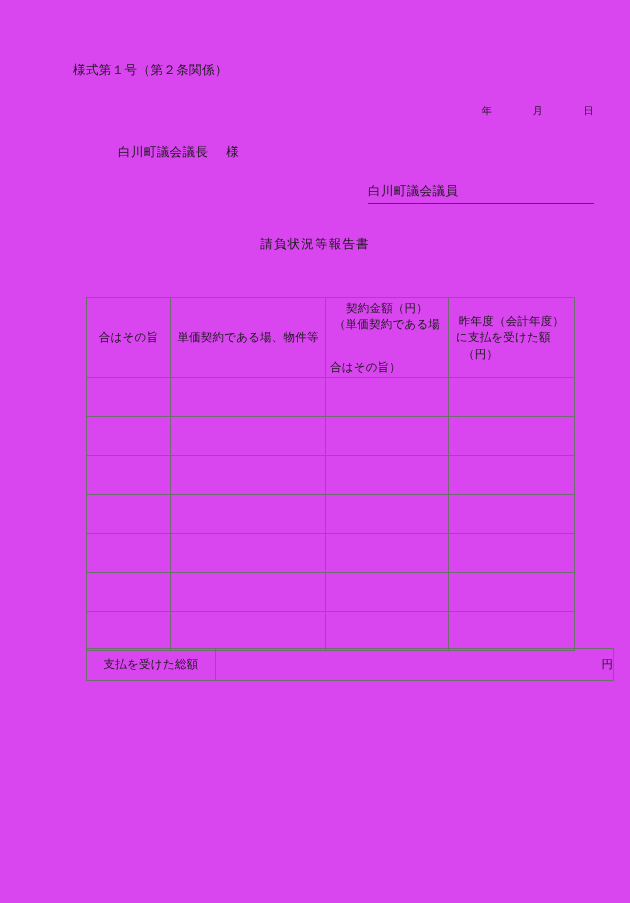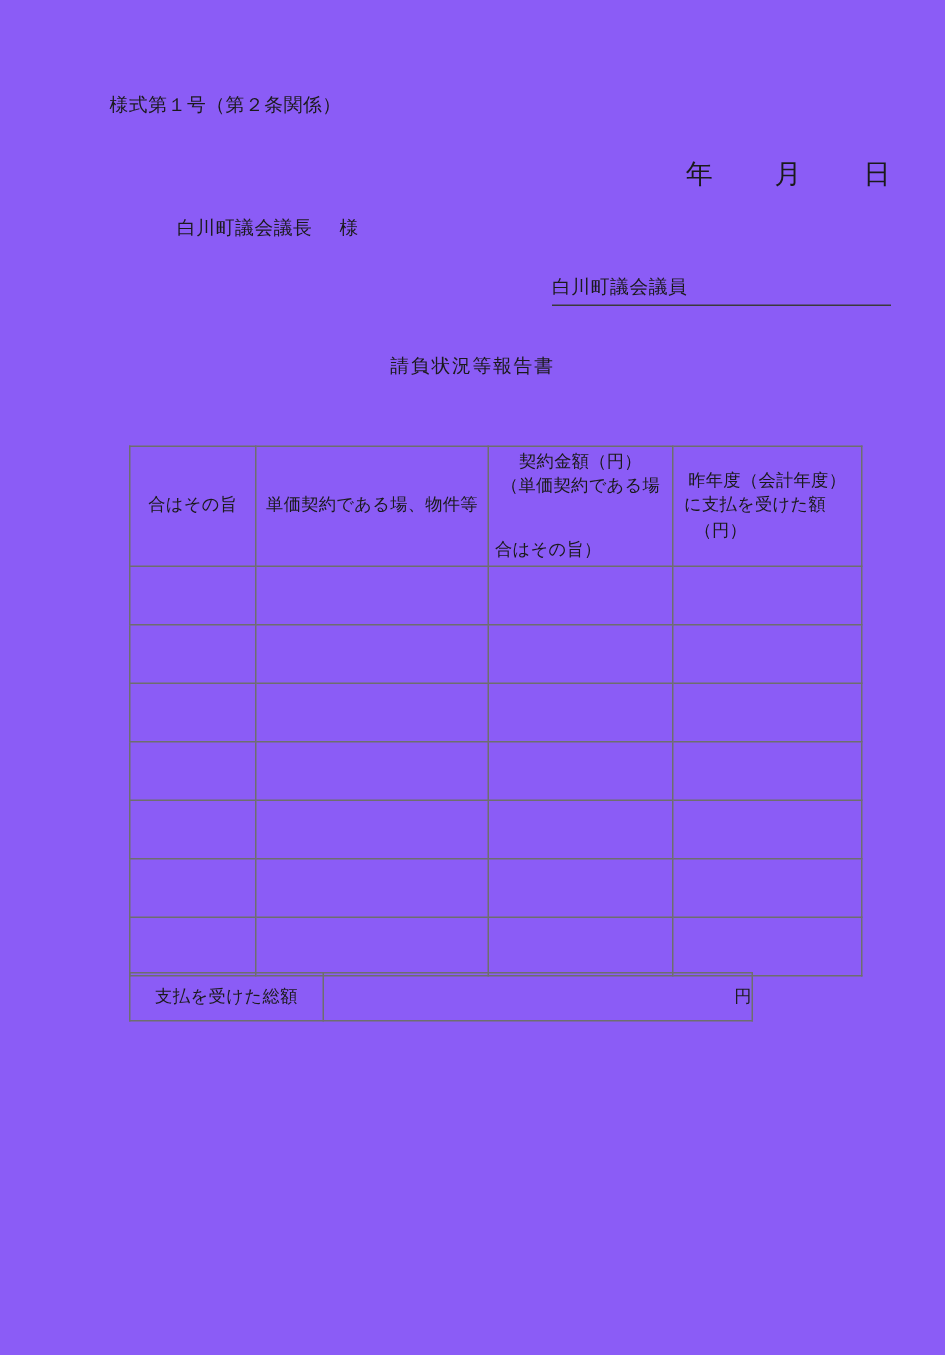--- a/index.html
+++ b/index.html
@@ -12,43 +12,42 @@
     width: 630px;
     height: 903px;
     position: relative;
     font-family: "Liberation Serif", "DejaVu Serif", serif;
     color: #1a1a1a;
     overflow: hidden;
   }
   .page {
     position: absolute;
     inset: 0;
-    background: #8b5cf6;
+    background: #d946ef;
     padding-left: 16px;
   }
 
   
   .form-no {
     position: absolute;
     left: 73px;
     top: 62px;
     font-size: 12.5px;
     letter-spacing: 0.4px;
     white-space: nowrap;
   }
 
   
   .date-line {
     position: absolute;
     right: 36px;
     top: 104px;
-    font-size: 18px;
-    white-space: nowrap;
-    letter-spacing: 0.4px;
-    font-family: Liberation Mono, monospace;
+    font-size: 10px;
+    white-space: nowrap;
+    letter-spacing: 0.4px;
   }
   .date-line .dpart {
     display: inline-block;
     width: 48px;
     text-align: left;
   }
   .date-line .dpart:last-child {
     width: auto;
   }
 
@@ -136,21 +135,21 @@
 
   .hdr-last .ln:nth-child(1) { text-align: center; }
   .hdr-last .ln:nth-child(2) { text-align: left; padding-left: 5px; }
   .hdr-last .ln:nth-child(3) { text-align: left; padding-left: 12px; }
 
   
   .total-table {
     position: absolute;
     left: 86px;
     top: 648px;
-    width: 416px;
+    width: 528px;
     border-collapse: collapse;
     table-layout: fixed;
     font-size: 11.5px;
   }
   .total-table td {
     border: 1px solid #6e6e6e;
     height: 31px;
     padding: 0;
     vertical-align: middle;
   }

